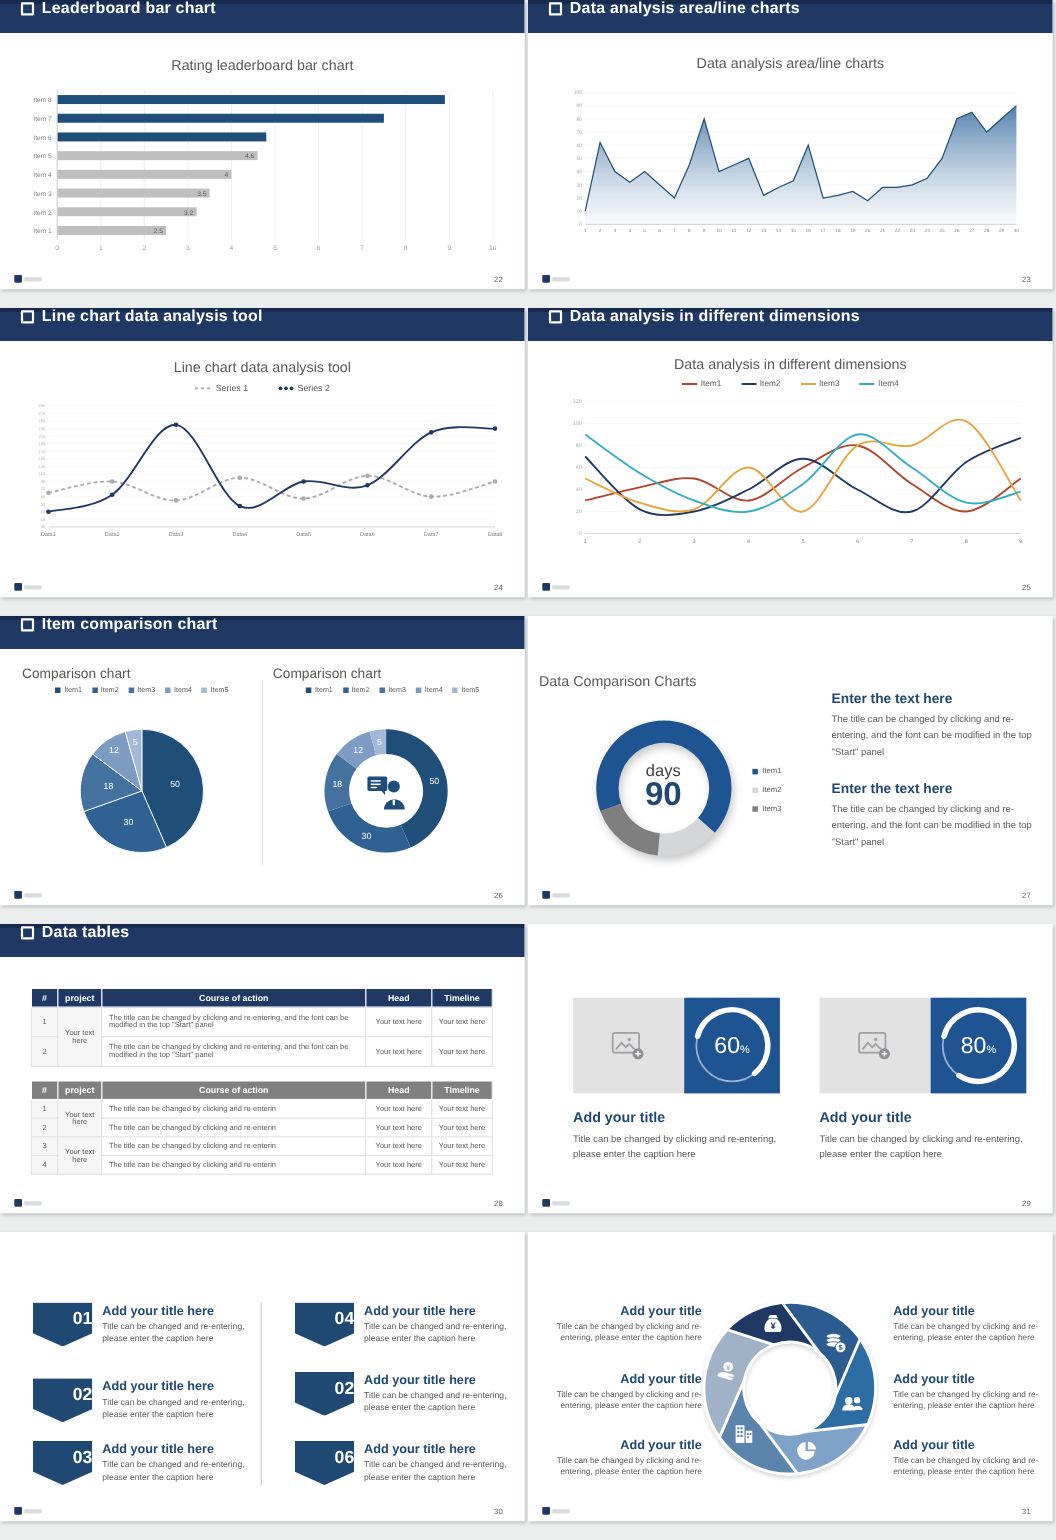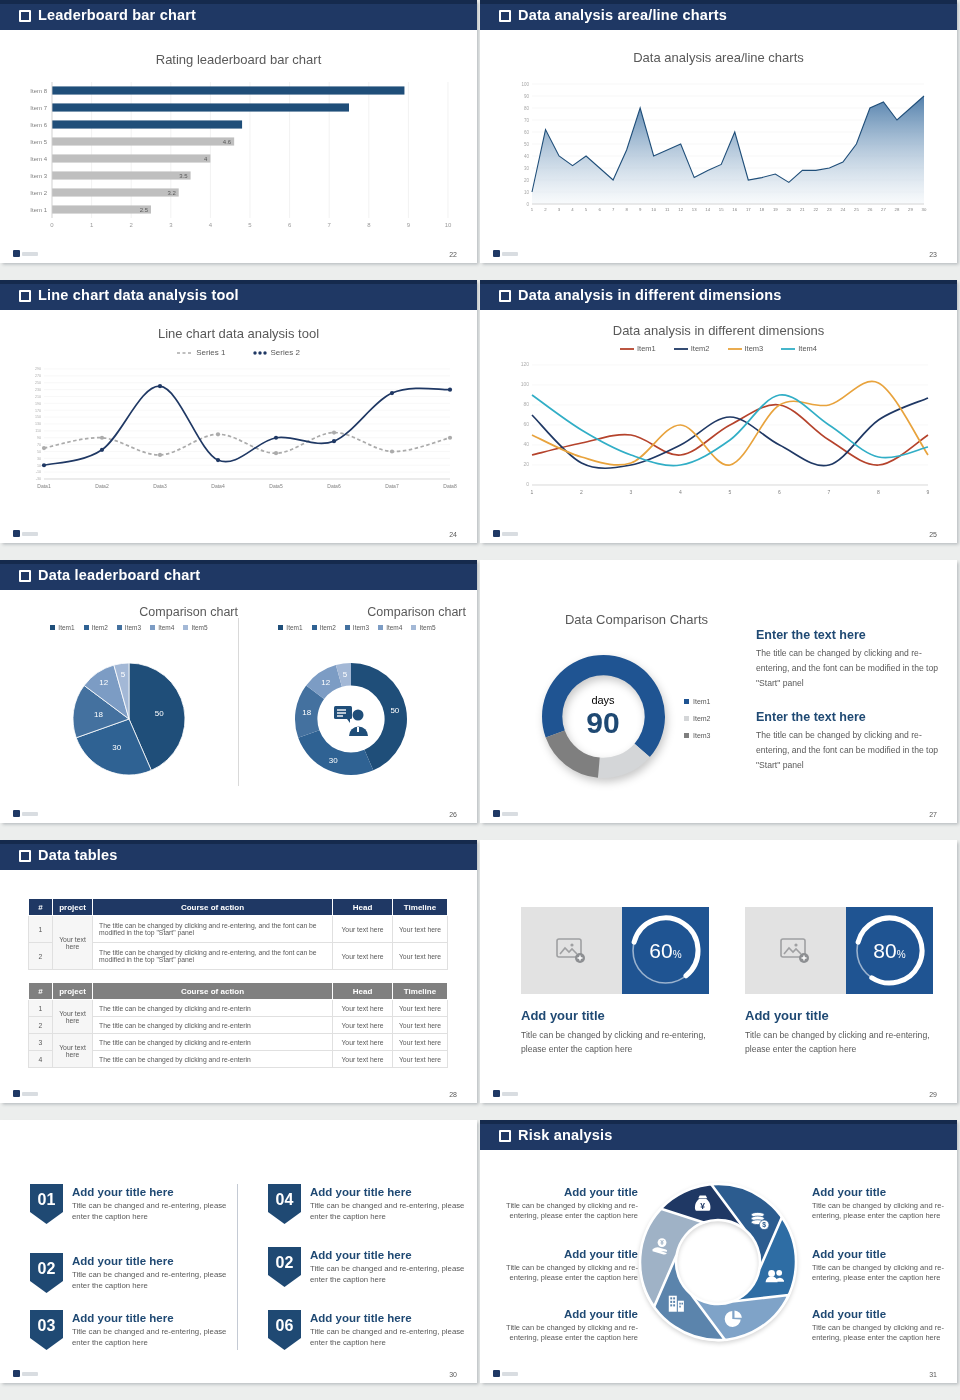--- a/index.html
+++ b/index.html
@@ -1,38 +1,38 @@
 <!DOCTYPE html>
 <html><head>
 <meta charset="utf-8">
 <style>
   html,body{margin:0;padding:0;}
   body{width:960px;height:1400px;background:#ECEEED;font-family:"Liberation Sans",sans-serif;-webkit-font-smoothing:antialiased;}
   svg text{font-family:"Liberation Sans",sans-serif;}
   .grid{display:grid;grid-template-columns:480px 480px;grid-auto-rows:280px;}
   .cell{position:relative;}
   .slide{position:absolute;left:0;top:0;width:477px;height:263px;background:#fff;box-shadow:1.5px 1.5px 3px rgba(50,60,75,.28);overflow:hidden;}
-  .hdr{height:30px;background:linear-gradient(#152A4D 0,#152A4D 4px,#1F3864 4px);display:flex;align-items:center;}
+  .hdr{height:30px;background:linear-gradient(#152A4D 0,#152A4D 4px,#1F3864 4px);display:flex;align-items:flex-start;}
   .hdr .sq{width:8px;height:8px;border:2px solid #fff;border-radius:1px;margin:2px 7px 0 19px;flex:none;}
   .hdr .t{color:#fff;font-weight:bold;font-size:14.5px;letter-spacing:.2px;white-space:nowrap;}
   .pageno{position:absolute;right:20px;bottom:5px;font-size:7px;color:#595959;}
   .logo{position:absolute;left:13px;bottom:6px;display:flex;align-items:center;gap:2px;}
   .logo .mk{width:7px;height:7px;background:#1F3864;border-radius:1px;}
   .logo .tx{width:16px;height:4px;background:#D9DDE1;border-radius:1px;}
   .ctitle{position:absolute;width:100%;text-align:center;font-size:13px;color:#595959;}
-  .half-title{position:absolute;text-align:right;font-size:12.5px;color:#595959;}
+  .half-title{position:absolute;text-align:left;font-size:12.5px;color:#595959;}
   .chart{position:absolute;}
   .legend-row{position:absolute;display:flex;justify-content:center;align-items:flex-start;gap:26px;font-size:8px;color:#595959;}
   .legend-row.small{gap:9px;font-size:6.5px;}
   .legend-row .li{display:flex;align-items:center;gap:3px;white-space:nowrap;}
   .legend-col{position:absolute;display:flex;flex-direction:column;gap:10px;font-size:7px;color:#595959;}
   .legend-col .li{display:flex;align-items:center;gap:4px;}
   .vdivider{position:absolute;width:1px;background:#D9D9D9;}
   .donut-center{position:absolute;text-align:center;}
-  .donut-center .d1{font-size:11px;color:#000000;line-height:15px;}
+  .donut-center .d1{font-size:15px;color:#404040;line-height:15px;}
   .donut-center .d2{font-size:30px;font-weight:bold;color:#1F4973;line-height:30px;}
   .tblock{position:absolute;}
   .tblock .h{font-size:12.5px;font-weight:bold;color:#1F4973;margin-bottom:4px;}
   .tblock .b{font-size:8.6px;color:#595959;line-height:15px;}
   table.dt{border-collapse:collapse;table-layout:fixed;width:419px;}
   table.dt th{color:#fff;font-weight:bold;font-size:8px;padding:0;height:16px;text-align:center;border:.5px solid #fff;}
   table.dt.blue th{background:#1F3864;}
   table.dt.gray th{background:#808080;}
   table.dt td{border:.6px solid #E0E0E0;font-size:6.8px;color:#595959;text-align:center;vertical-align:middle;padding:2px 3px;background:#fff;}
   table.dt td.num,table.dt td.proj{background:#F6F6F6;}
@@ -42,21 +42,21 @@
   .card{position:absolute;width:188px;}
   .card .media{display:flex;height:87px;}
   .card .ph{width:101px;background:#E2E2E2;display:flex;align-items:center;justify-content:center;}
   .card .blue{width:87px;background:#1F5492;position:relative;}
   .card .blue .ringtxt{position:absolute;left:0;top:0;width:100%;height:100%;display:flex;align-items:center;justify-content:center;color:#fff;}
   .card .blue .ringtxt .v{font-size:21px;}
   .card .blue .ringtxt .u{font-size:10px;margin-top:7px;}
   .card .h{font-size:13px;font-weight:bold;color:#1F4973;margin:14px 0 5px 0;}
   .card .b{font-size:8.6px;color:#595959;line-height:14px;}
   .toc-item{position:absolute;display:flex;gap:9px;width:200px;}
-  .badge{width:33px;height:40px;background:#1F4973;clip-path:polygon(0 0,100% 0,100% 70%,50% 100%,0 70%);color:#fff;font-size:16px;font-weight:bold;text-align:center;line-height:32px;flex:none;}
+  .badge{width:54px;height:40px;background:#1F4973;clip-path:polygon(0 0,100% 0,100% 70%,50% 100%,0 70%);color:#fff;font-size:16px;font-weight:bold;text-align:right;line-height:32px;flex:none;}
   .toc-item .h{font-size:11.5px;font-weight:bold;color:#1F4973;margin:2px 0 3px 0;}
   .toc-item .b{font-size:7.8px;color:#595959;line-height:10.5px;}
   .risk-block{position:absolute;width:150px;}
   .risk-block .h{font-size:11.5px;font-weight:bold;color:#1F4973;margin-bottom:3px;}
   .risk-block .b{font-size:7.5px;color:#595959;line-height:10px;}
   .risk-block.left{text-align:right;}
   .shadowed{filter:drop-shadow(2px 4px 4px rgba(0,0,0,.22));}
   .soft-shadow{filter:drop-shadow(0 2px 2px rgba(0,0,0,.16));}
 </style>
 </head>
@@ -365,21 +365,21 @@
           <span class="tx"></span>
         </div>
       <div class="pageno">25</div>
     </div>
   </div>
 
   <div class="cell">
     <div class="slide">
       <div class="hdr">
         <span class="sq"></span>
-        <span class="t">Data leaderboard chart</span>
+        <span class="t">Item comparison chart</span>
       </div>
       <div class="half-title" style="left:20px;top:45px;width:218px">Comparison chart</div>
       <div class="half-title" style="left:248px;top:45px;width:218px">Comparison chart</div>
       <div class="legend-row small" style="left:20px;top:64px;width:218px">
           <span class="li">
             <span style="display:inline-block;width:5px;height:5px;background:#1F4E79"></span>
             <span>Item1</span>
           </span>
           <span class="li">
             <span style="display:inline-block;width:5px;height:5px;background:#2F6293"></span>
@@ -720,24 +720,20 @@
       <div class="logo">
           <span class="mk"></span>
           <span class="tx"></span>
         </div>
       <div class="pageno">30</div>
     </div>
   </div>
 
   <div class="cell">
     <div class="slide">
-      <div class="hdr">
-        <span class="sq"></span>
-        <span class="t">Risk analysis</span>
-      </div>
       <div class="chart soft-shadow" style="left:148px;top:52px;width:180px;height:180px"><svg width="180" height="180" viewBox="0 0 180 180">
             <g transform="translate(90,90)">
               <path d="M-70.69,-32.96 A78,78 0 0,1 17.55,-76.00 L27.00,-32.17 A42,42 0 0,0 -14.36,-39.47 Z" fill="#1F3864" stroke="#fff" stroke-width="2.6" stroke-linejoin="round"></path>
               <path d="M-6.80,-77.70 A78,78 0 0,1 74.59,-22.80 L41.36,7.29 A42,42 0 0,0 27.00,-32.17 Z" fill="#2C5C8F" stroke="#fff" stroke-width="2.6" stroke-linejoin="round"></path>
               <path d="M63.89,-44.74 A78,78 0 0,1 57.05,53.20 L14.36,39.47 A42,42 0 0,0 41.36,7.29 Z" fill="#2E6DA4" stroke="#fff" stroke-width="2.6" stroke-linejoin="round"></path>
               <path d="M70.69,32.96 A78,78 0 0,1 -17.55,76.00 L-27.00,32.17 A42,42 0 0,0 14.36,39.47 Z" fill="#7FA3C8" stroke="#fff" stroke-width="2.6" stroke-linejoin="round"></path>
               <path d="M6.80,77.70 A78,78 0 0,1 -74.59,22.80 L-41.36,-7.29 A42,42 0 0,0 -27.00,32.17 Z" fill="#5B84AC" stroke="#fff" stroke-width="2.6" stroke-linejoin="round"></path>
               <path d="M-63.89,44.74 A78,78 0 0,1 -57.05,-53.20 L-14.36,-39.47 A42,42 0 0,0 -41.36,-7.29 Z" fill="#9FB2C6" stroke="#fff" stroke-width="2.6" stroke-linejoin="round"></path>
               <g transform="translate(-15.27,-56.99)">
                 <g>

